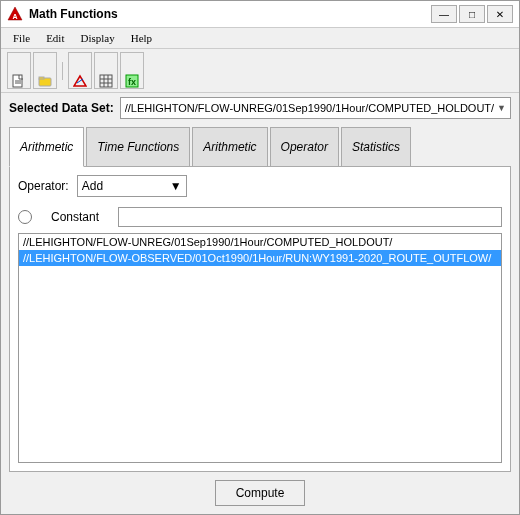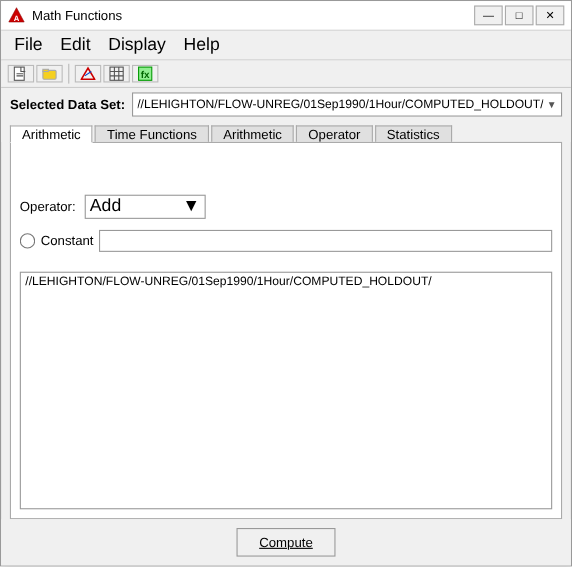--- a/index.html
+++ b/index.html
@@ -35,21 +35,21 @@
       width: 16px;
       height: 16px;
       margin-right: 6px;
       display: flex;
       align-items: center;
       justify-content: center;
     }
     .title-bar-title {
       flex: 1;
       font-size: 12px;
-      font-weight: normal;
+      font-weight: bold;
       color: #000;
     }
     .title-bar-controls {
       display: flex;
       gap: 2px;
     }
     .title-btn {
       width: 26px;
       height: 18px;
       background: #f0f0f0;
@@ -63,33 +63,34 @@
     .menubar {
       display: flex;
       gap: 0;
       padding: 2px 4px;
       background: #f0f0f0;
       border-bottom: 1px solid #ccc;
     }
     .menu-item {
       padding: 2px 8px;
       cursor: pointer;
-      font-size: 16px;
+      font-size: 11px;
+      font-family: Liberation Serif, serif;
     }
     .toolbar {
       display: flex;
       align-items: center;
       padding: 3px 6px;
       gap: 2px;
       background: #f0f0f0;
       border-bottom: 1px solid #ccc;
     }
     .toolbar-btn {
       width: 24px;
-      height: 16px;
+      height: 37px;
       background: #f0f0f0;
       border: 1px solid #bbb;
       display: flex;
       align-items: flex-end;
       justify-content: center;
       cursor: pointer;
       font-size: 11px;
     }
     .toolbar-separator {
       width: 1px;
@@ -125,27 +126,28 @@
       font-size: 9px;
       color: #555;
     }
     .tabs-area {
       padding: 4px 8px 0;
       display: flex;
       gap: 0;
       background: #f0f0f0;
     }
     .tab {
-      padding: 0 10px;
+      padding: 12px 10px;
       border: 1px solid #aaa;
       border-bottom: none;
       background: #e0e0e0;
       cursor: pointer;
       font-size: 12px;
       margin-right: 2px;
+      font-style: italic;
     }
     .tab.active {
       background: white;
       border-bottom: 1px solid white;
       margin-bottom: -1px;
       z-index: 1;
     }
     .content-area {
       background: white;
       border: 1px solid #aaa;
@@ -153,40 +155,39 @@
       flex: 1;
       display: flex;
       flex-direction: column;
       padding: 8px;
     }
     .operator-row {
       display: flex;
       align-items: center;
       gap: 8px;
       margin-bottom: 10px;
-      margin-top: 39px;
     }
     .operator-label { font-size: 12px; }
     .operator-select {
       width: 110px;
       height: 22px;
       border: 1px solid #999;
       background: white;
-      font-size: 16px;
+      font-size: 12px;
       display: flex;
       align-items: center;
       justify-content: space-between;
       padding: 0 4px;
       cursor: pointer;
     }
     .radio-row {
       display: flex;
       align-items: center;
-      gap: 5px;
-      margin-bottom: 16px;
+      gap: 19px;
+      margin-bottom: 4px;
     }
     .radio-input {
       width: 14px;
       height: 14px;
       cursor: pointer;
     }
     .constant-input {
       flex: 1;
       height: 20px;
       border: 1px solid #999;
@@ -220,21 +221,20 @@
     .compute-btn {
       width: 90px;
       height: 26px;
       border: 1px solid #999;
       background: #f0f0f0;
       font-size: 12px;
       cursor: pointer;
       display: flex;
       align-items: center;
       justify-content: center;
-      text-decoration: underline;
     }
   </style>
 </head>
 <body>
 
 <div class="window">
 
   <div class="title-bar">
     <div class="title-bar-icon">
       <svg width="16" height="16" viewBox="0 0 16 16">
@@ -324,19 +324,20 @@
 
     <div class="radio-row">
       <input type="radio" class="radio-input" name="input-type" style="">
       <span>Constant</span>
       <input type="text" class="constant-input" style="">
     </div>
 
 
     <div class="dataset-list-container">
       <div class="dataset-list-item">//LEHIGHTON/FLOW-UNREG/01Sep1990/1Hour/COMPUTED_HOLDOUT/</div>
+      <div class="dataset-list-item selected">//LEHIGHTON/FLOW-OBSERVED/01Oct1990/1Hour/RUN:WY1991-2020_ROUTE_OUTFLOW/</div>
     </div>
   </div>
 
   <div class="bottom-bar">
     <button class="compute-btn">Compute</button>
   </div>
 </div>
 
 </body></html>

